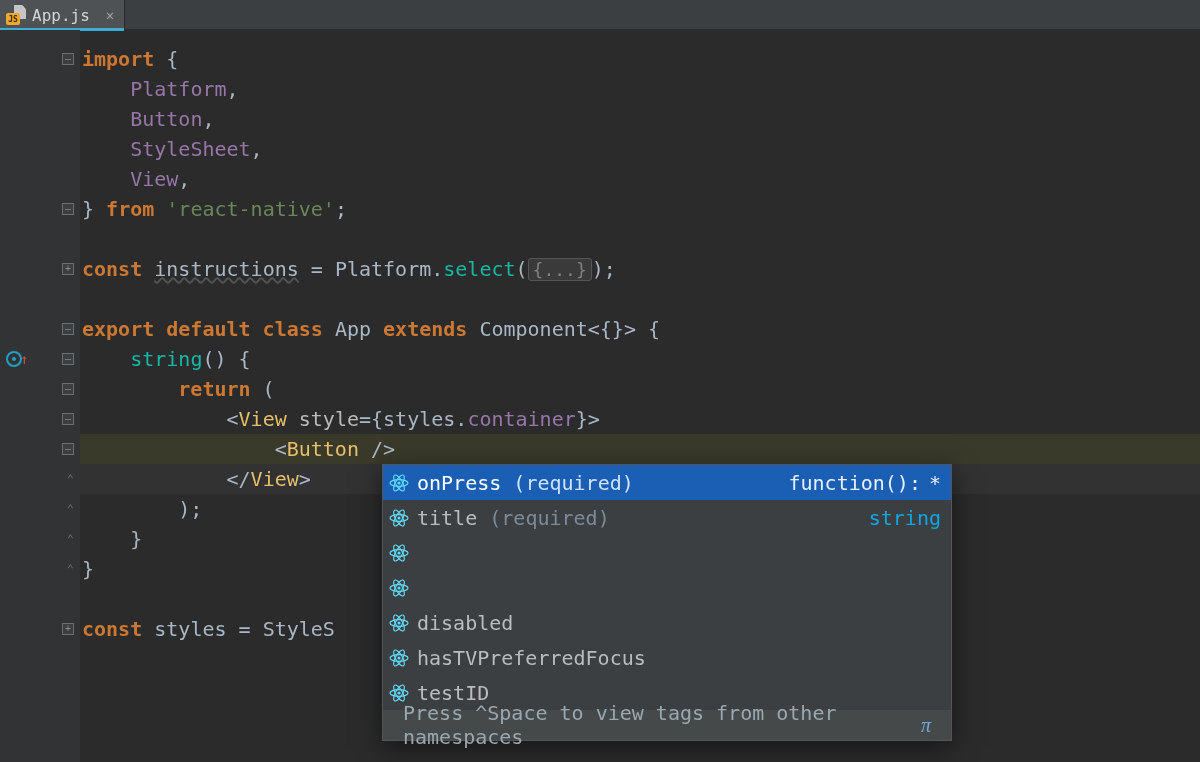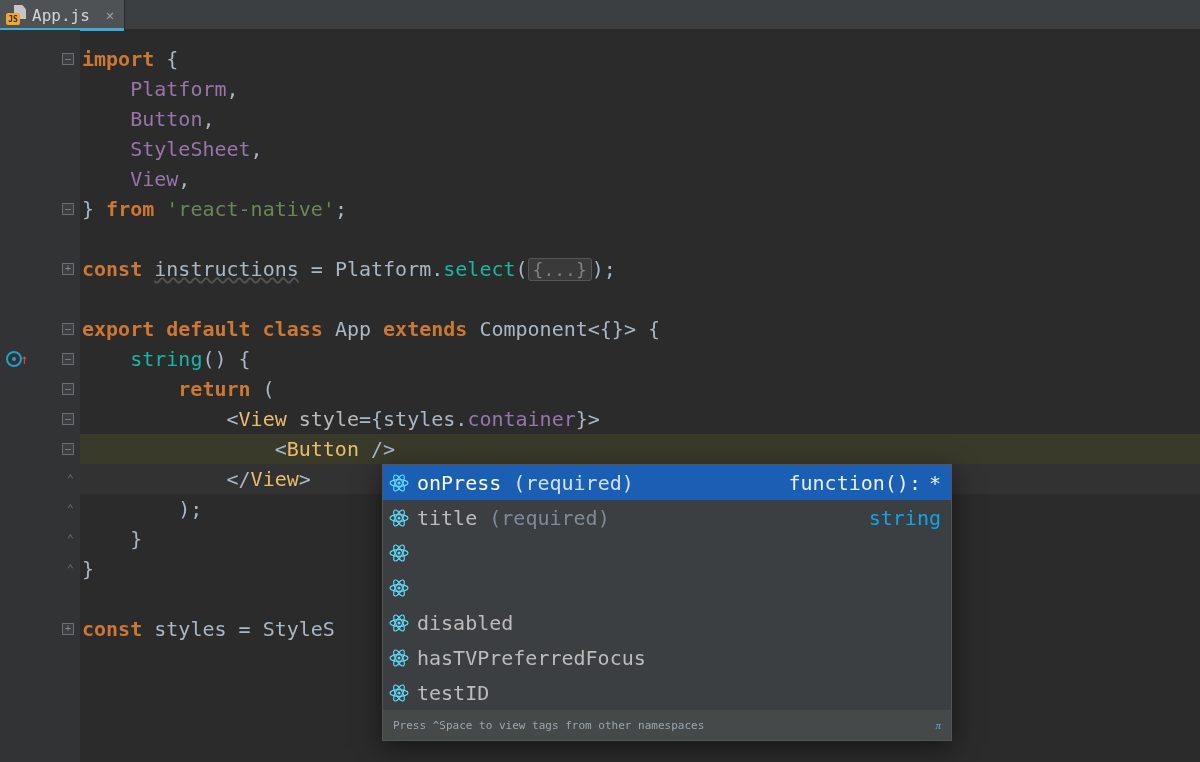--- a/index.html
+++ b/index.html
@@ -158,24 +158,24 @@
   .popup-row.selected .type { color:#e6f0ff; }
   .popup-row .star { color:#e6f0ff; }
   .react-icon {
     width:20px;height:20px;flex:0 0 20px;
     display:flex;align-items:center;justify-content:center;
   }
   .react-icon svg { width:20px; height:20px; }
   .popup-footer {
     height: 30px;
     display:flex;align-items:center;
-    padding: 0 10px;
+    padding: 0 20px;
     background:#45494a;
     color:#9aa7b0;
-    font-size:11px;
+    font-size:20px;
     justify-content: space-between;
   }
   .pi { font-style: italic; font-family: serif; color:#6fa8dc; }
 </style>
 </head>
 <body>
 
 <div class="tabbar">
   <div class="tab active">
     <span class="js-file-icon">

